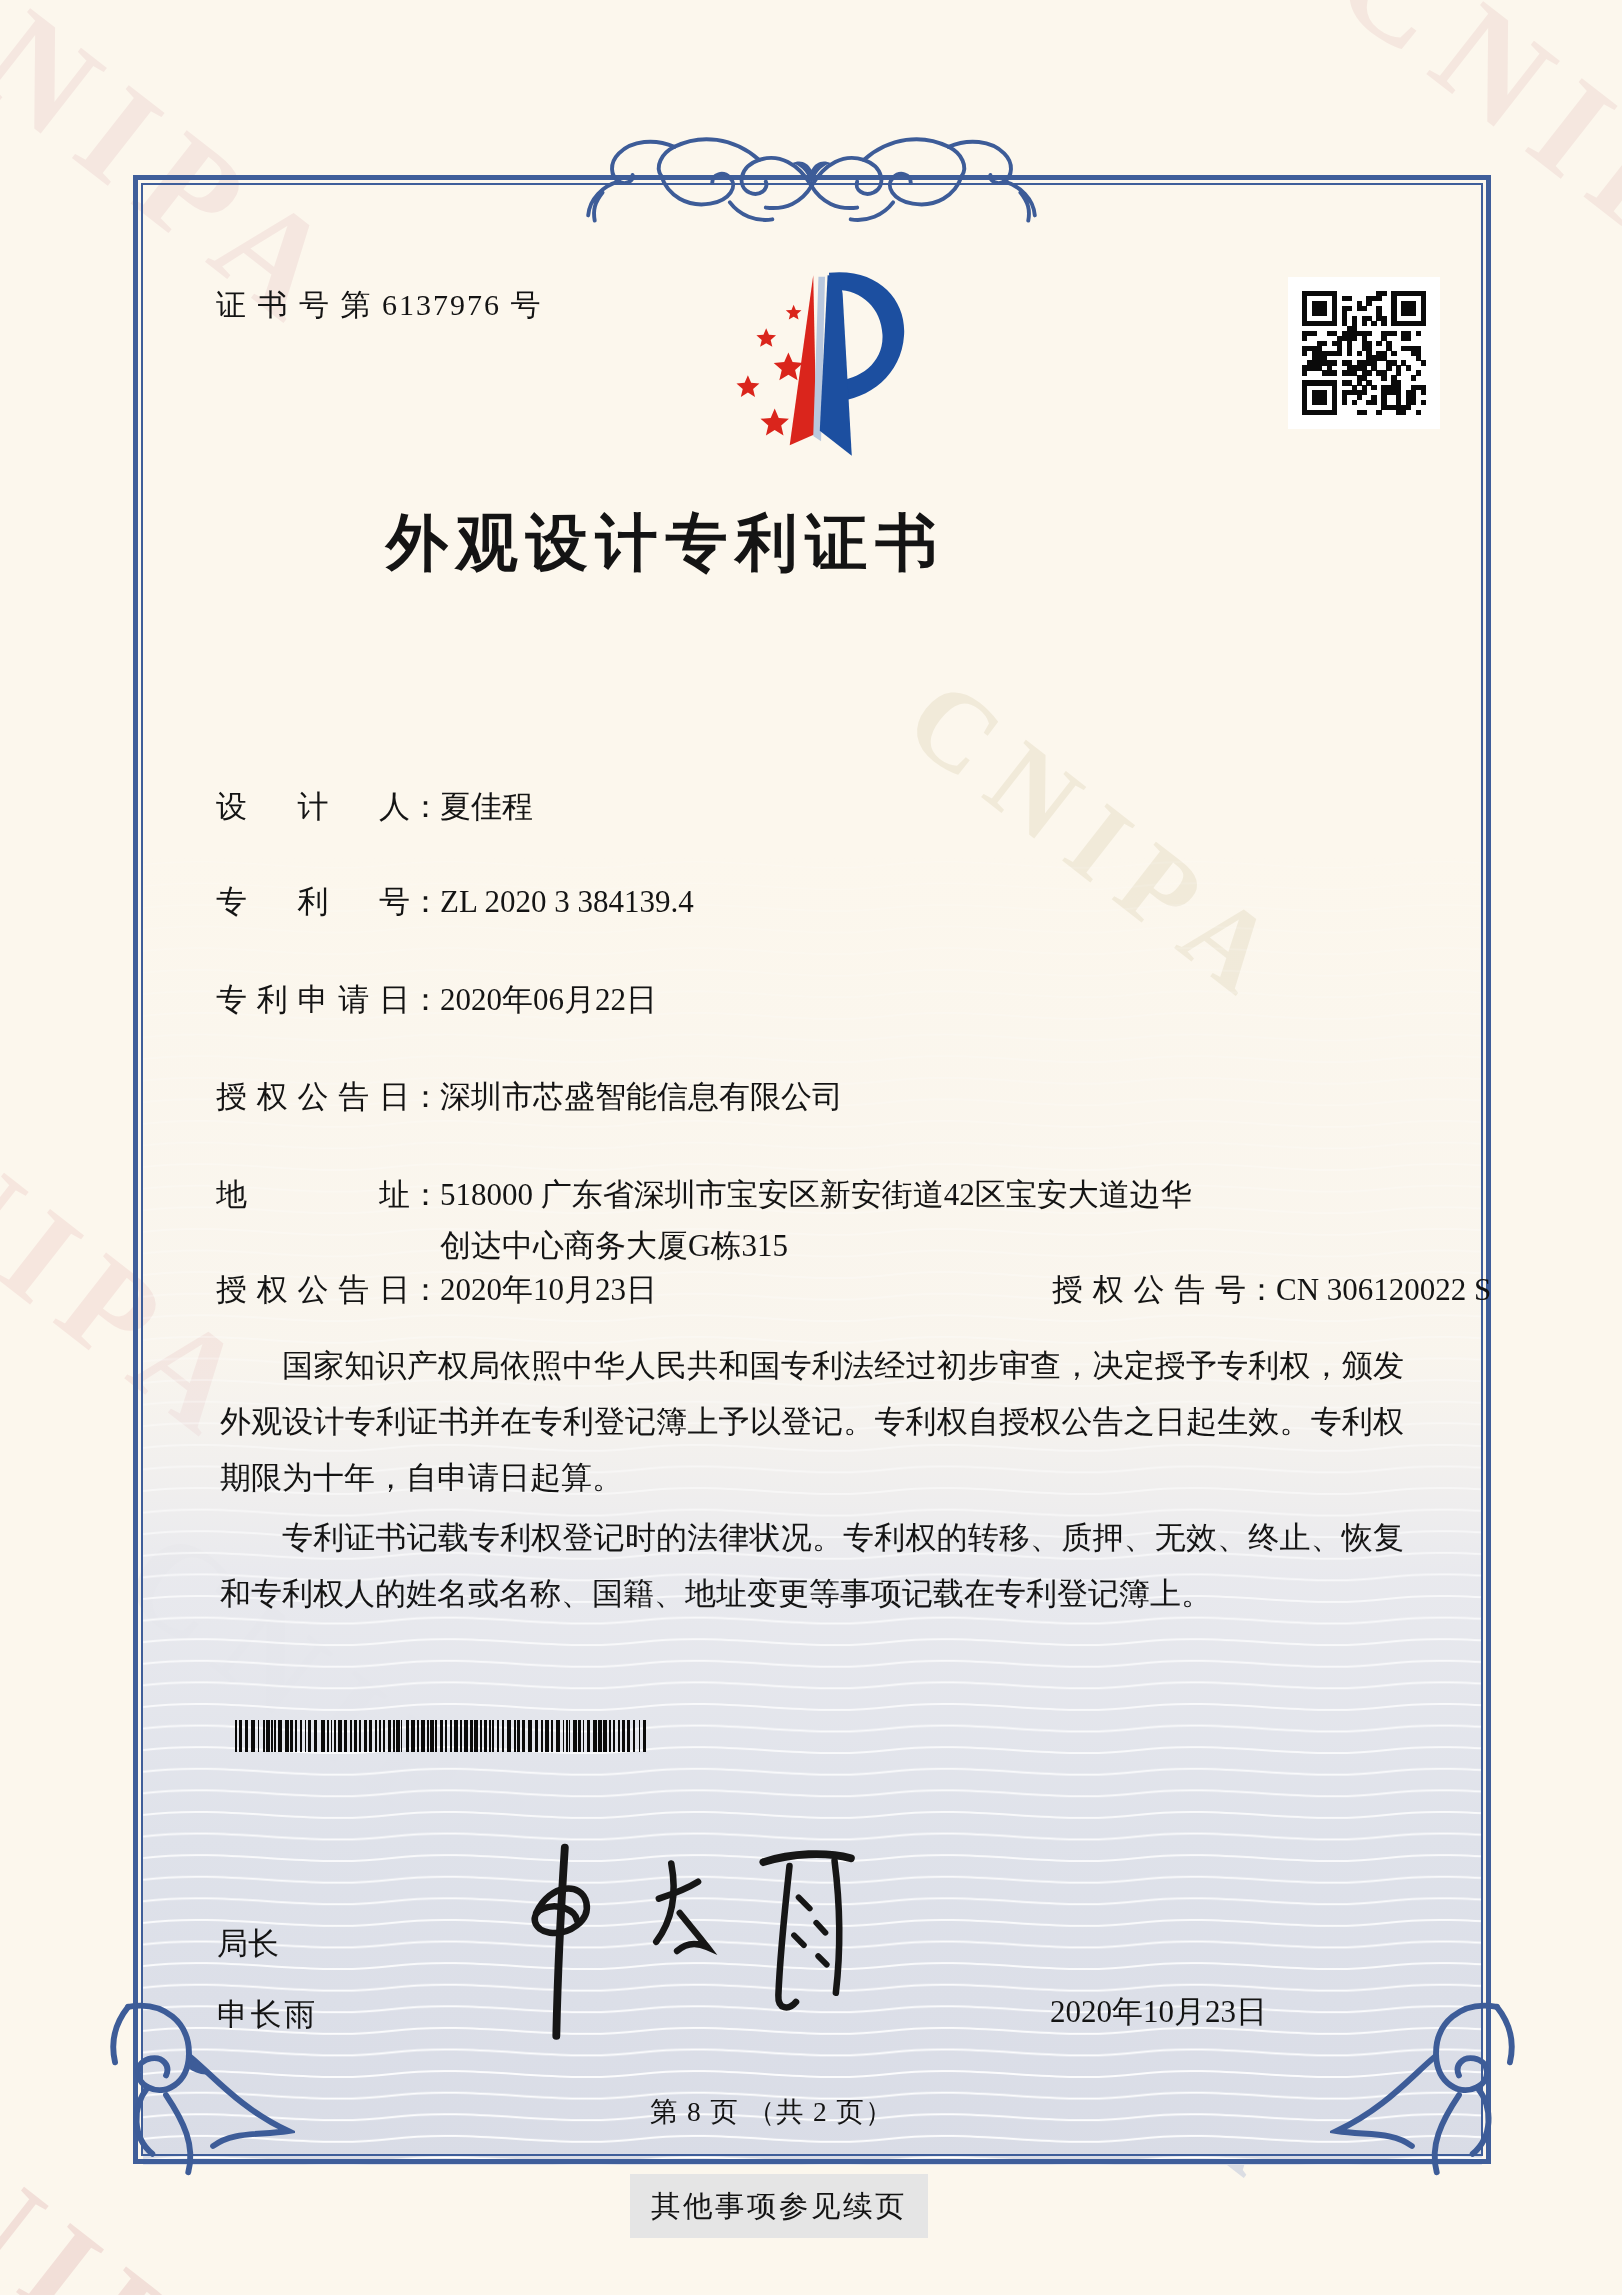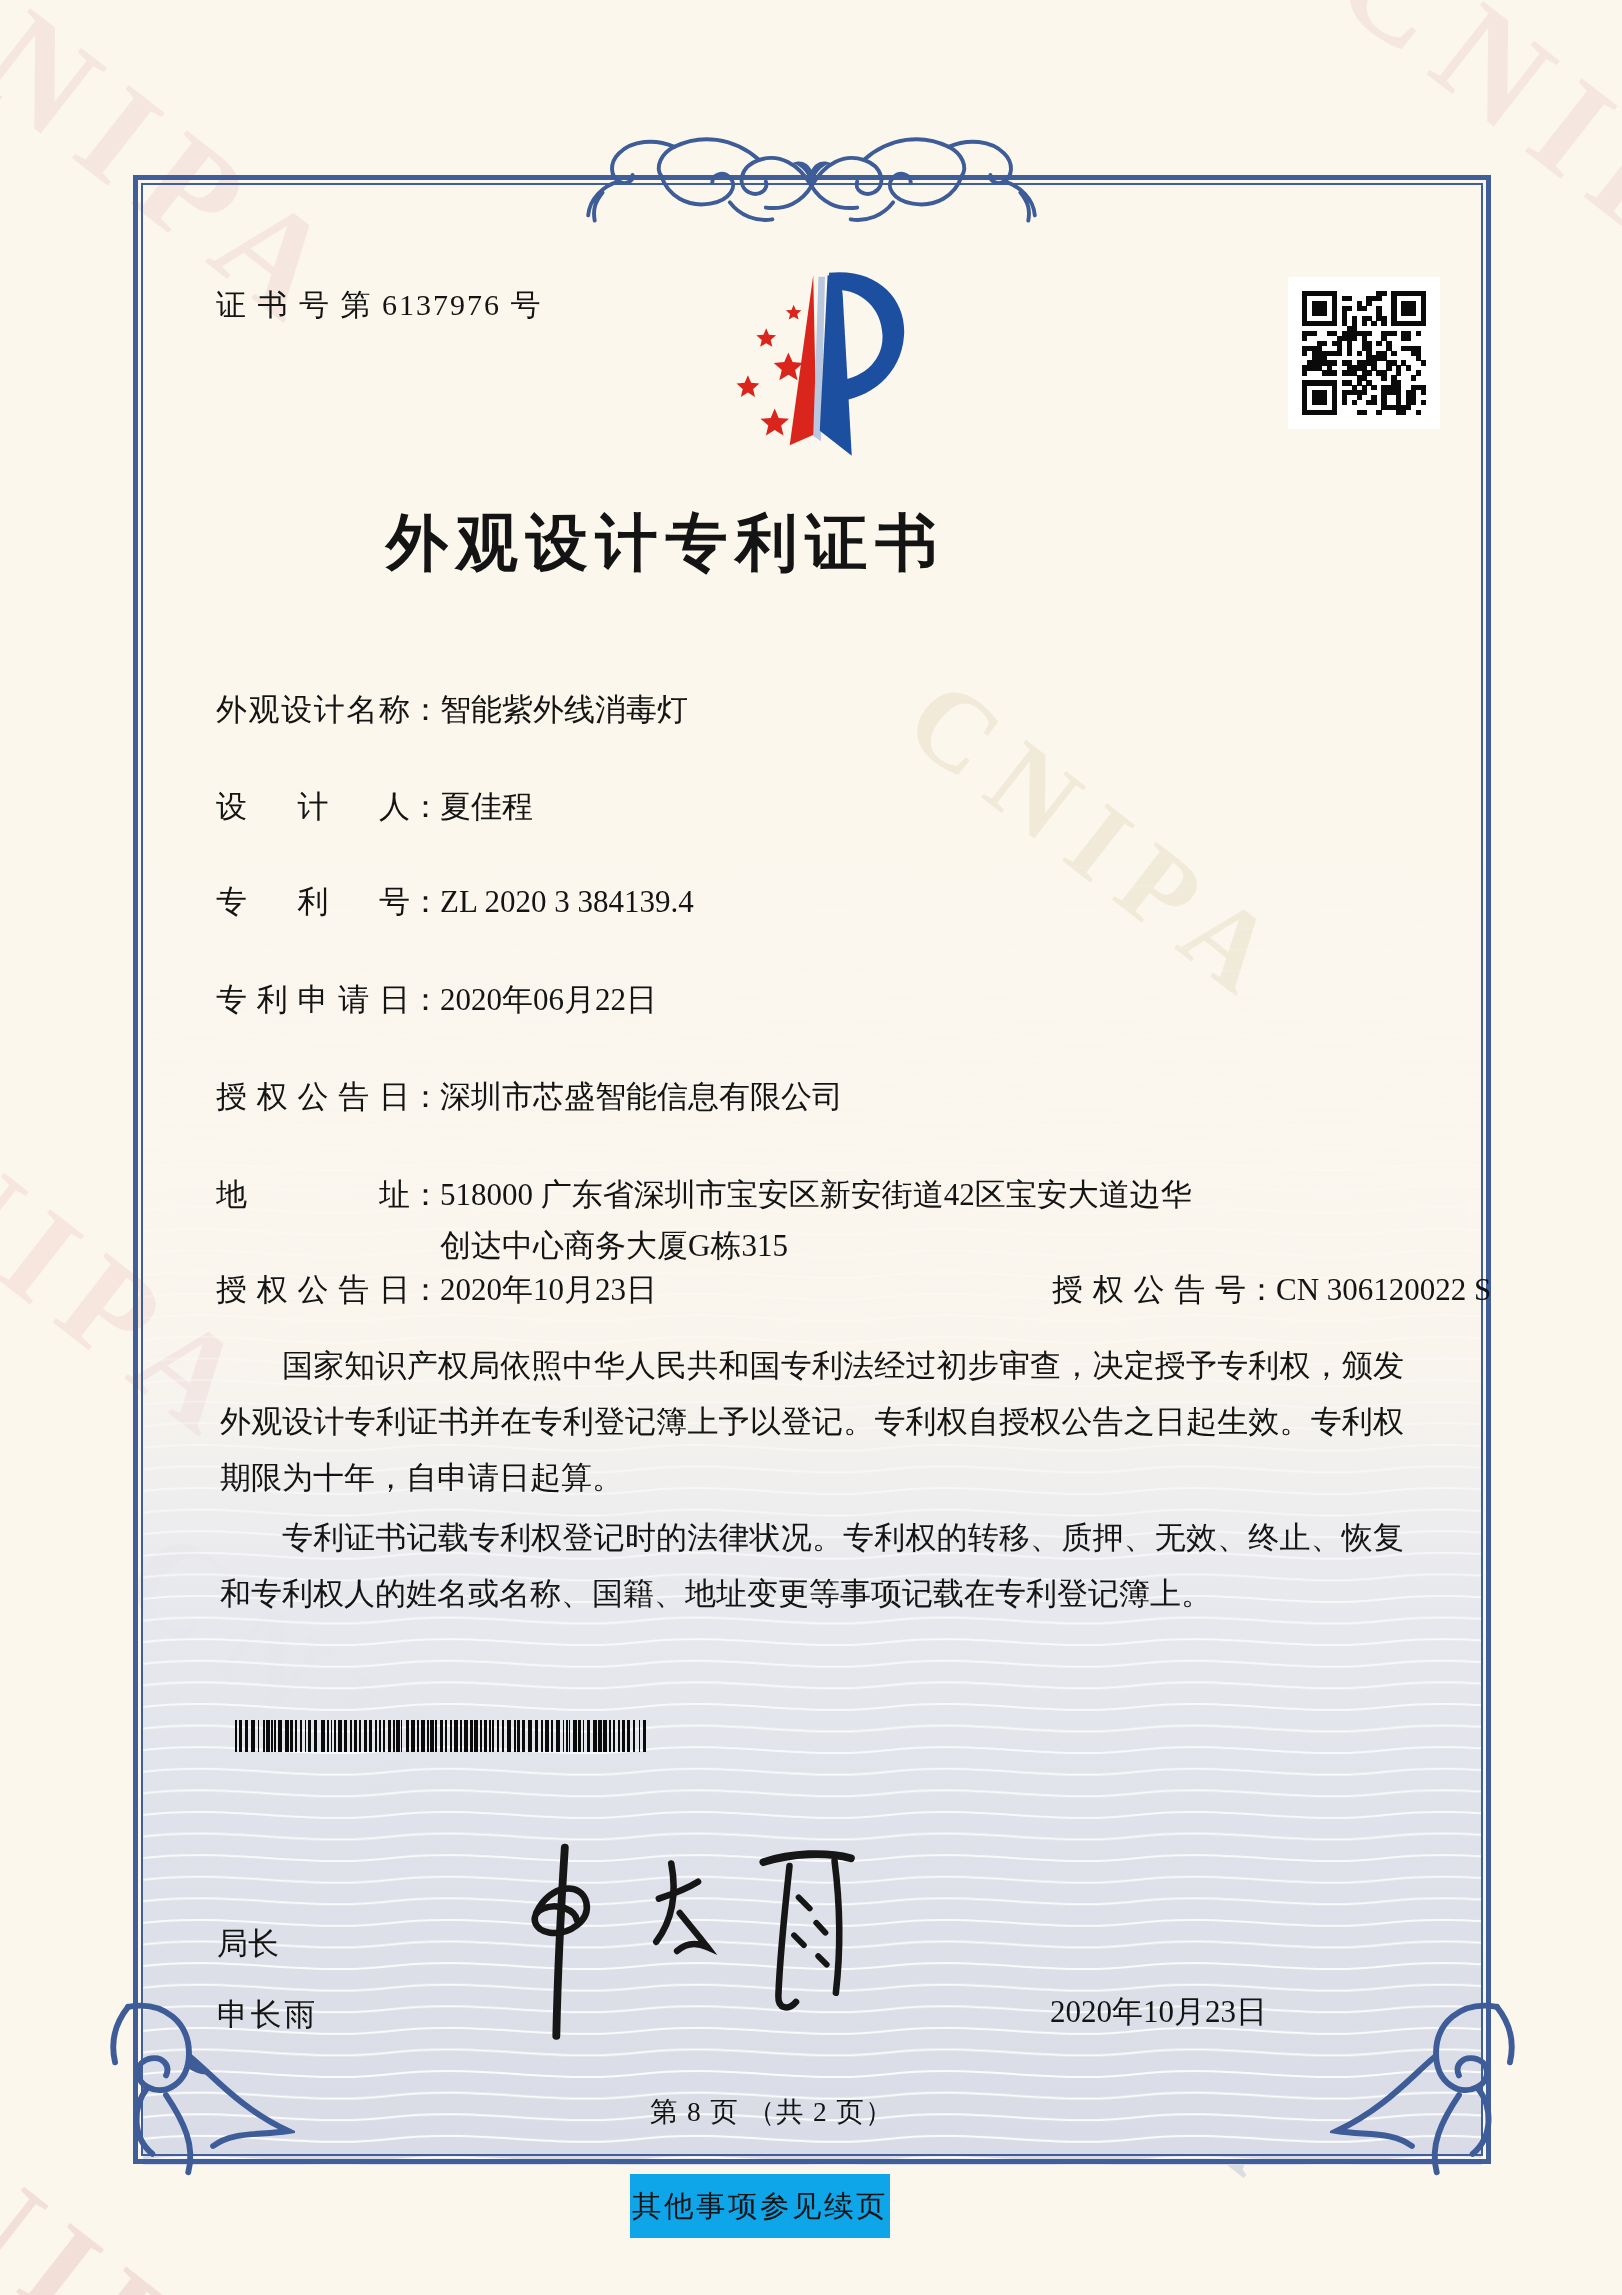--- a/index.html
+++ b/index.html
@@ -78,22 +78,22 @@
   }
   .body-text p{margin:4px;text-indent:2em;}
   
   .barcode{position:absolute;left:234px;top:1720px;width:417px;height:32px;}
   .signer-title{position:absolute;left:217px;top:1923px;font-size:31px;}
   .signer-name{position:absolute;left:217px;top:1994px;font-size:31px;letter-spacing:2.6px;}
   .signature{position:absolute;left:452px;top:1836px;width:432px;height:209px;}
   .issue-date{position:absolute;left:949px;top:1991px;width:419px;text-align:center;font-size:31px;}
   .page-info{position:absolute;left:556px;top:2094px;width:432px;text-align:center;font-size:27.5px;letter-spacing:1.3px;}
   .footer-note{
-    position:absolute;left:630px;top:2174px;width:260px;height:64px;
-    background:#0ea5e9;text-align:center;line-height:64px;font-size:29.4px;letter-spacing:2.6px;
+    position:absolute;left:630px;top:2174px;width:298px;height:64px;
+    background:#e5e5e5;text-align:center;line-height:64px;font-size:29.4px;letter-spacing:2.6px;
   }
   .orn{position:absolute;pointer-events:none;}
 </style>
 </head>
 <body>
 
 <div class="page">
 
   <div class="wm" style="left:-46px;top:-98px;font-size:141px;color:#f5e7e0;">CNIPA</div>
   <div class="wm" style="left:1407px;top:-105px;font-size:141px;color:#f5e7df;">CNIPA</div>
@@ -491,23 +491,20 @@
         <rect x="45.60" y="152.00" width="8" height="8" fill="#0a0a0a"></rect>
         <rect x="45.60" y="159.60" width="8" height="8" fill="#0a0a0a"></rect>
         <rect x="45.60" y="167.20" width="8" height="8" fill="#0a0a0a"></rect>
         <rect x="45.60" y="174.80" width="8" height="8" fill="#0a0a0a"></rect>
         <rect x="45.60" y="182.40" width="8" height="8" fill="#0a0a0a"></rect>
       </svg>
   </div>
 
   <div class="doc-title">外观设计专利证书</div>
 
-  <div class="frow" style="top:684px">
-    <span class="flabel">外观设计名称</span><span class="fcolon">：</span><span class="fvalue">智能紫外线消毒灯</span>
-  </div>
   <div class="frow" style="top:781px">
     <span class="flabel">设计人</span><span class="fcolon">：</span><span class="fvalue">夏佳程</span>
   </div>
   <div class="frow" style="top:876px">
     <span class="flabel">专利号</span><span class="fcolon">：</span><span class="fvalue">ZL 2020 3 384139.4</span>
   </div>
   <div class="frow" style="top:974px">
     <span class="flabel">专利申请日</span><span class="fcolon">：</span><span class="fvalue">2020年06月22日</span>
   </div>
   <div class="frow" style="top:1071px">

